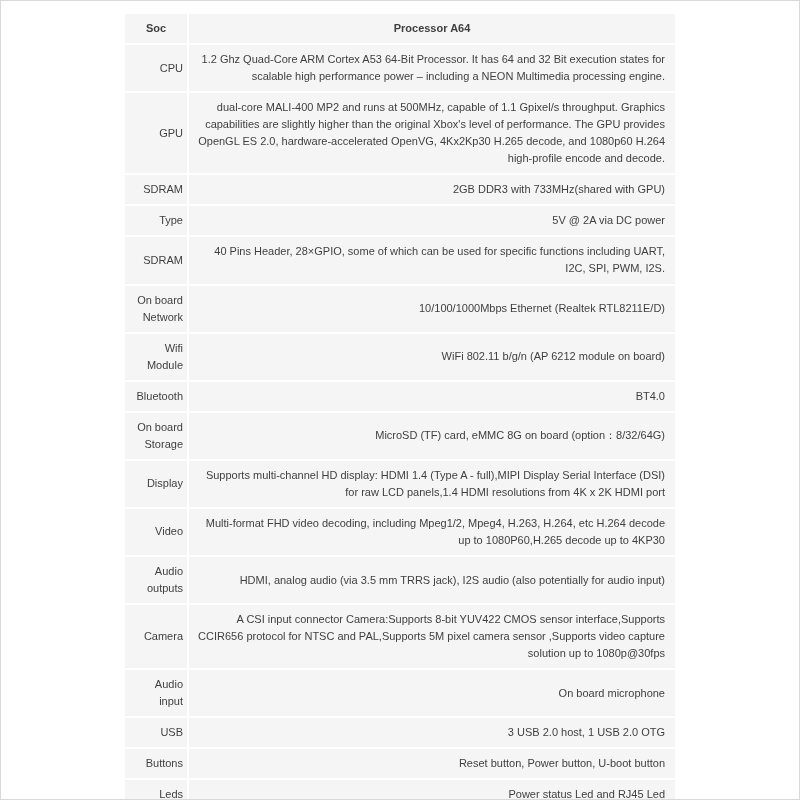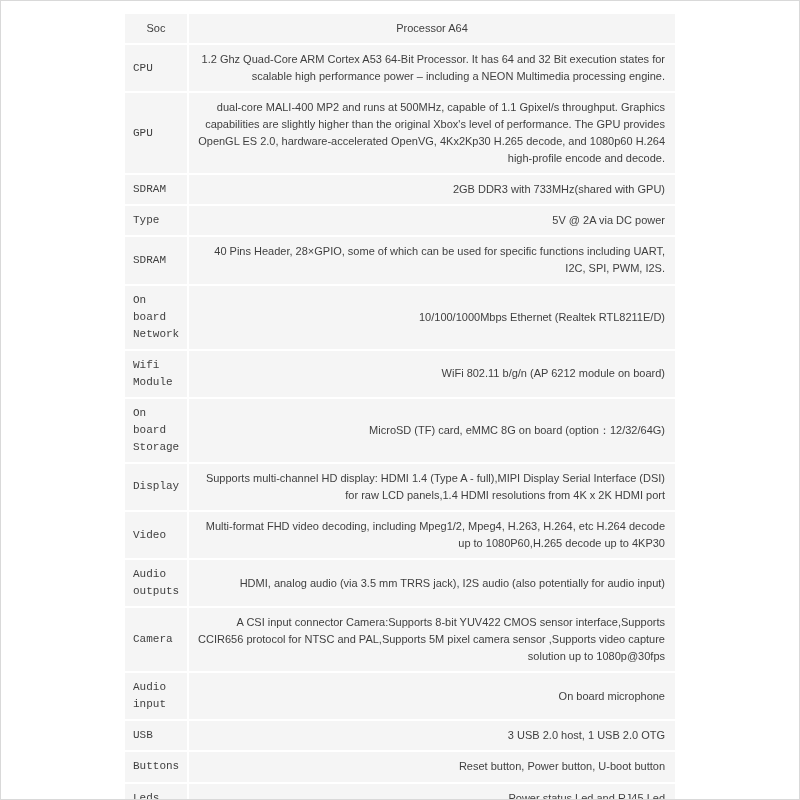--- a/index.html
+++ b/index.html
@@ -28,29 +28,28 @@
     background: #f5f5f5;
     color: #3f3f3f;
     font-size: 11px;
     line-height: 1.55;
     vertical-align: middle;
     word-wrap: break-word;
   }
   col.label-col { width: 62px; }
   col.value-col { width: 486px; }
   th.header-cell {
-    font-weight: normal;
+    font-weight: bold;
     text-align: center;
     padding: 6px 4px;
     color: #333333;
   }
   td.label-cell {
-    text-align: left;
+    text-align: right;
     padding: 6px 4px 6px 8px;
-    font-family: Liberation Mono, monospace;
   }
   td.value-cell {
     text-align: right;
     padding: 6px 10px 6px 8px;
   }
 </style>
 </head>
 <body>
 
 <div class="page">
@@ -88,22 +87,26 @@
         </tr>
         <tr>
           <td class="label-cell">On board Network</td>
           <td class="value-cell">10/100/1000Mbps Ethernet (Realtek RTL8211E/D)</td>
         </tr>
         <tr>
           <td class="label-cell">Wifi Module</td>
           <td class="value-cell">WiFi 802.11 b/g/n (AP 6212 module on board)</td>
         </tr>
         <tr>
+          <td class="label-cell">Bluetooth</td>
+          <td class="value-cell">BT4.0</td>
+        </tr>
+        <tr>
           <td class="label-cell">On board Storage</td>
-          <td class="value-cell">MicroSD (TF) card, eMMC 8G on board (option：12/32/64G)</td>
+          <td class="value-cell">MicroSD (TF) card, eMMC 8G on board (option：8/32/64G)</td>
         </tr>
         <tr>
           <td class="label-cell">Display</td>
           <td class="value-cell">Supports multi-channel HD display: HDMI 1.4 (Type A - full),MIPI Display Serial Interface (DSI) for raw LCD panels,1.4 HDMI resolutions from 4K x 2K HDMI port</td>
         </tr>
         <tr>
           <td class="label-cell">Video</td>
           <td class="value-cell">Multi-format FHD video decoding, including Mpeg1/2, Mpeg4, H.263, H.264, etc H.264 decode up to 1080P60,H.265 decode up to 4KP30</td>
         </tr>
         <tr>

